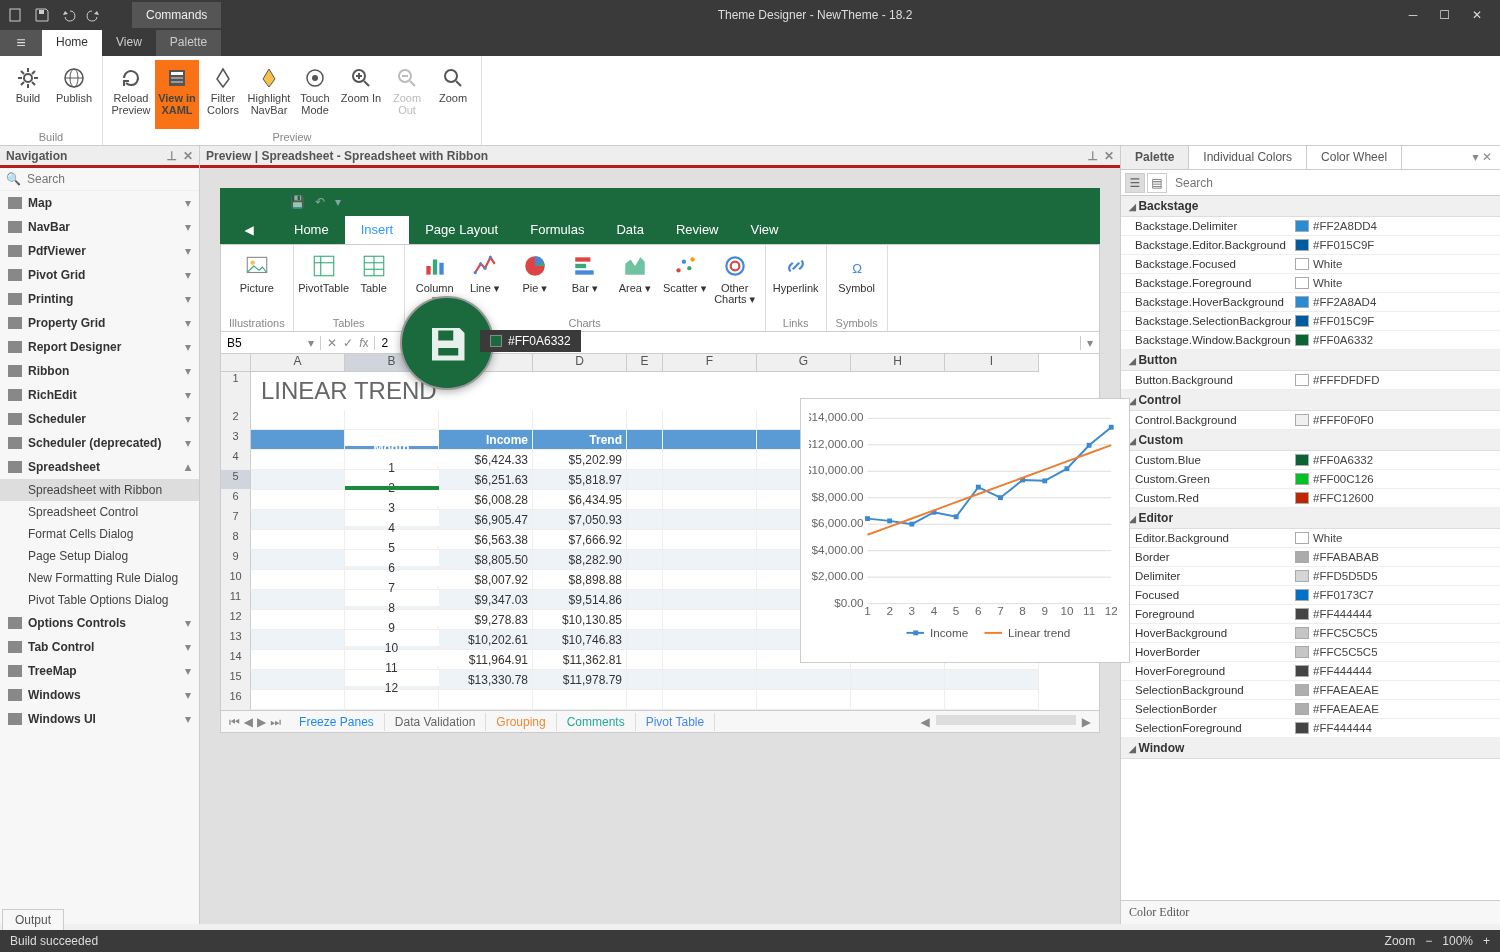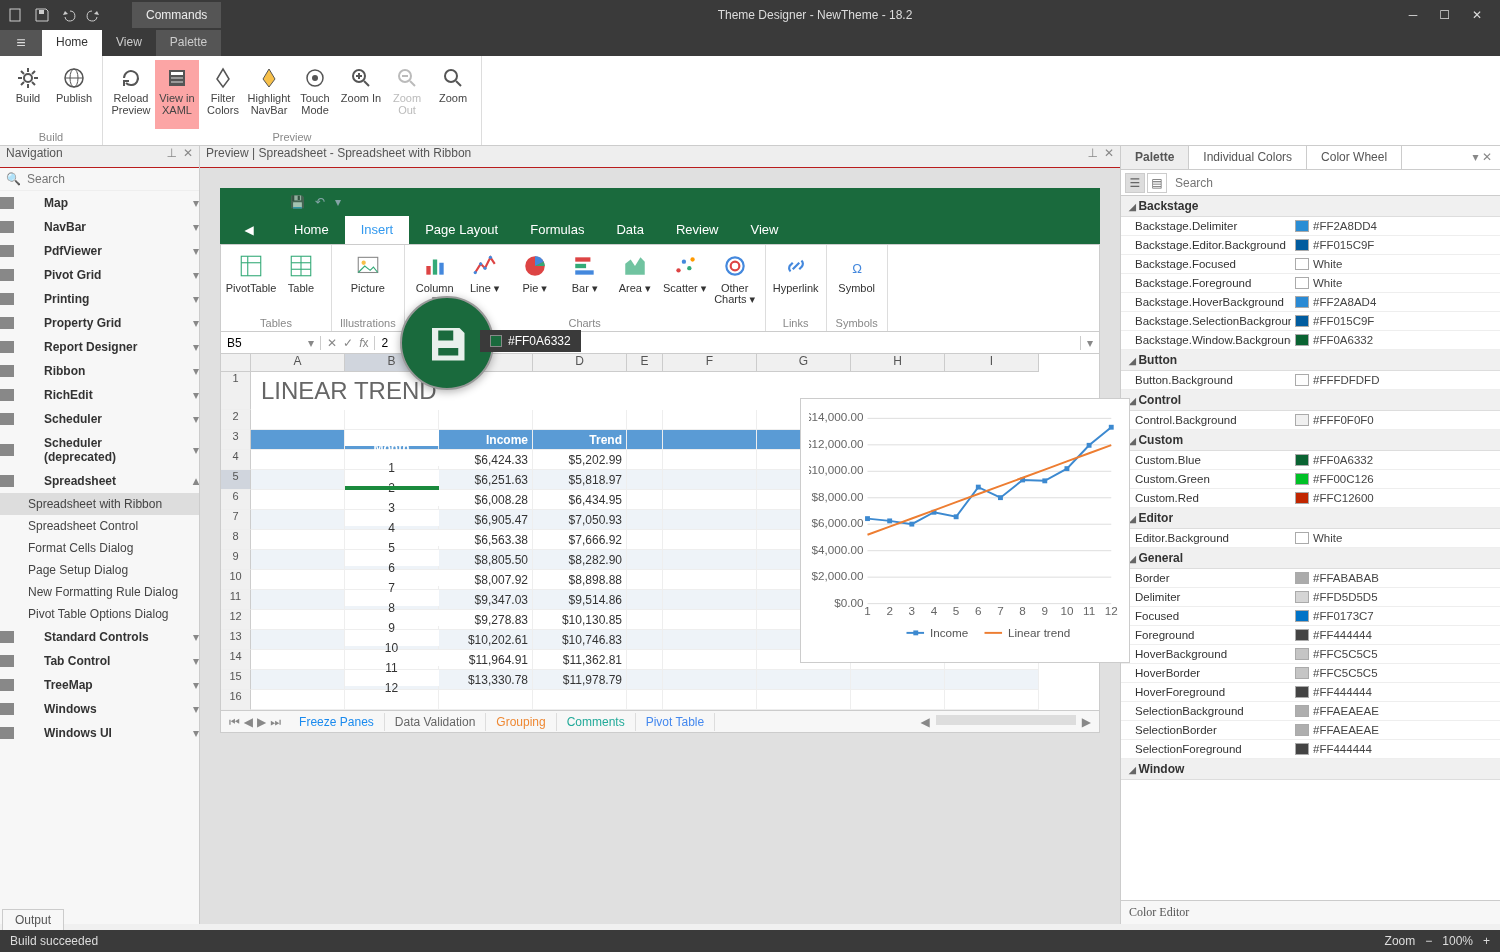--- a/index.html
+++ b/index.html
@@ -19,36 +19,36 @@
 .ftab { padding: 5px 14px; color: #ccc; }
 .ftab.active { background: #fff; color: #333; }
 
 
 .ribbon { background: #fff; border-bottom: 1px solid #ccc; height: 90px; display: flex; }
 .rgroup { border-right: 1px solid #ddd; display: flex; flex-direction: column; align-items: center; padding: 4px 6px 0; }
 .rgroup .items { display: flex; gap: 2px; flex: 1; }
 .rbtn { display: flex; flex-direction: column; align-items: center; justify-content: flex-start; width: 44px; padding-top: 6px; cursor: pointer; }
 .rbtn .ricon { width: 24px; height: 24px; display:flex;align-items:center;justify-content:center; margin-bottom: 2px; }
 .rbtn .rtxt { font-size: 11px; color: #444; text-align: center; line-height: 12px; }
-.rbtn.sel { background: #fca5a5; }
+.rbtn.sel { background: #f97316; font-weight: bold; }
 .rbtn.dis .rtxt { color: #bbb; }
 .rgroup .glabel { font-size: 11px; color: #888; padding: 2px 0; }
 
 .shell { position: absolute; top: 146px; left: 0; right: 0; bottom: 28px; display: flex; }
 
 
 .nav { width: 200px; background: #f7f7f7; border-right: 1px solid #ccc; display: flex; flex-direction: column; }
-.panel-hdr { height: 22px; background: #eee; border-bottom: 1px solid #b91c1c; display: flex; padding: 0 6px; color: #555; font-weight: 400; }
+.panel-hdr { height: 22px; background: #eee; border-bottom: 3px solid #b91c1c; display: flex; align-items: center; padding: 0 6px; color: #555; font-weight: 700; }
 .panel-hdr .spacer { flex: 1; }
 .panel-hdr .hicon { margin-left: 6px; color:#888; }
 .search { display: flex; align-items: center; padding: 4px 6px; border-bottom: 1px solid #eee; }
 .search span { color: #999; margin-right: 6px; }
 .search input { border: none; outline: none; background: transparent; width: 100%; color: #888; }
 .nav-list { flex: 1; overflow-y: auto; }
-.nav-item { display: flex; align-items: center; padding: 5px 0; color: #333; cursor: pointer; gap: 24px; }
+.nav-item { display: flex; align-items: center; padding: 5px 8px; color: #333; cursor: pointer; }
 .nav-item .ni { width: 14px; height: 12px; background: #888; margin-right: 6px; }
 .nav-item .tx { flex: 1; font-weight: 600; font-size: 12px; }
 .nav-item .arr { color: #888; }
 .nav-item.sel { font-weight: 700; }
 .sub-item { padding: 4px 8px 4px 28px; color: #444; cursor: pointer; }
 .sub-item.sel { background: #ddd; }
 
 
 .preview { flex: 1; background: #e0e0e0; position: relative; display: flex; flex-direction: column; }
 .preview .panel-hdr { background: #eee; }
@@ -375,21 +375,21 @@
           <span class="arr">▴</span>
         </div>
         <div class="sub-item sel">Spreadsheet with Ribbon</div>
         <div class="sub-item">Spreadsheet Control</div>
         <div class="sub-item">Format Cells Dialog</div>
         <div class="sub-item">Page Setup Dialog</div>
         <div class="sub-item">New Formatting Rule Dialog</div>
         <div class="sub-item">Pivot Table Options Dialog</div>
         <div class="nav-item">
           <span class="ni"></span>
-          <span class="tx">Standard Controls</span>
+          <span class="tx">Options Controls</span>
           <span class="arr">▾</span>
         </div>
         <div class="nav-item">
           <span class="ni"></span>
           <span class="tx">Tab Control</span>
           <span class="arr">▾</span>
         </div>
         <div class="nav-item">
           <span class="ni"></span>
           <span class="tx">TreeMap</span>
@@ -435,55 +435,55 @@
               <div class="atab">View</div>
             </div>
         </div>
       </div>
       <div class="app-ribbon-body" id="app-ribbon-body">
           <div class="agroup">
             <div class="ai">
               <div class="abtn">
                 <div class="aic">
                   <svg class="ic" viewBox="0 0 24 24">
+                    <rect x="3" y="4" width="18" height="14" fill="none" stroke="#888"></rect>
+                    <circle cx="8" cy="9" r="2" fill="#f7c04a"></circle>
+                    <path d="M3 18l6-6 5 4 3-3 4 5" fill="none" stroke="#3a7"></path>
+                  </svg>
+                </div>
+                <div class="atx">Picture</div>
+              </div>
+            </div>
+            <div class="albl">Illustrations</div>
+          </div>
+          <div class="agroup">
+            <div class="ai">
+              <div class="abtn">
+                <div class="aic">
+                  <svg class="ic" viewBox="0 0 24 24">
                     <rect x="3" y="3" width="18" height="18" fill="none" stroke="#3a7"></rect>
                     <line x1="9" y1="3" x2="9" y2="21" stroke="#3a7"></line>
                     <line x1="3" y1="9" x2="21" y2="9" stroke="#3a7"></line>
                   </svg>
                 </div>
                 <div class="atx">PivotTable</div>
               </div>
               <div class="abtn">
                 <div class="aic">
                   <svg class="ic" viewBox="0 0 24 24">
                     <rect x="3" y="3" width="18" height="18" fill="none" stroke="#3a7"></rect>
                     <line x1="3" y1="9" x2="21" y2="9" stroke="#3a7"></line>
                     <line x1="3" y1="15" x2="21" y2="15" stroke="#3a7"></line>
                     <line x1="12" y1="3" x2="12" y2="21" stroke="#3a7"></line>
                   </svg>
                 </div>
                 <div class="atx">Table</div>
               </div>
             </div>
             <div class="albl">Tables</div>
-          </div>
-          <div class="agroup">
-            <div class="ai">
-              <div class="abtn">
-                <div class="aic">
-                  <svg class="ic" viewBox="0 0 24 24">
-                    <rect x="3" y="4" width="18" height="14" fill="none" stroke="#888"></rect>
-                    <circle cx="8" cy="9" r="2" fill="#f7c04a"></circle>
-                    <path d="M3 18l6-6 5 4 3-3 4 5" fill="none" stroke="#3a7"></path>
-                  </svg>
-                </div>
-                <div class="atx">Picture</div>
-              </div>
-            </div>
-            <div class="albl">Illustrations</div>
           </div>
           <div class="agroup">
             <div class="ai">
               <div class="abtn">
                 <div class="aic">
                   <svg class="ic" viewBox="0 0 24 24">
                     <rect x="4" y="12" width="4" height="8" fill="#d44"></rect>
                     <rect x="10" y="6" width="4" height="14" fill="#3a7"></rect>
                     <rect x="16" y="9" width="4" height="11" fill="#48d"></rect>
                   </svg>
@@ -965,21 +965,20 @@
           <span class="pname">Custom.Red</span>
           <span class="psw" style="background:#C12600"></span>
           <span class="pval">#FFC12600</span>
         </div>
         <div class="pcat">Editor</div>
         <div class="prow">
           <span class="pname">Editor.Background</span>
           <span class="psw" style="background:#FFFFFF"></span>
           <span class="pval">White</span>
         </div>
-        <div class="pcat">General</div>
         <div class="prow">
           <span class="pname">Border</span>
           <span class="psw" style="background:#ABABAB"></span>
           <span class="pval">#FFABABAB</span>
         </div>
         <div class="prow">
           <span class="pname">Delimiter</span>
           <span class="psw" style="background:#D5D5D5"></span>
           <span class="pval">#FFD5D5D5</span>
         </div>

